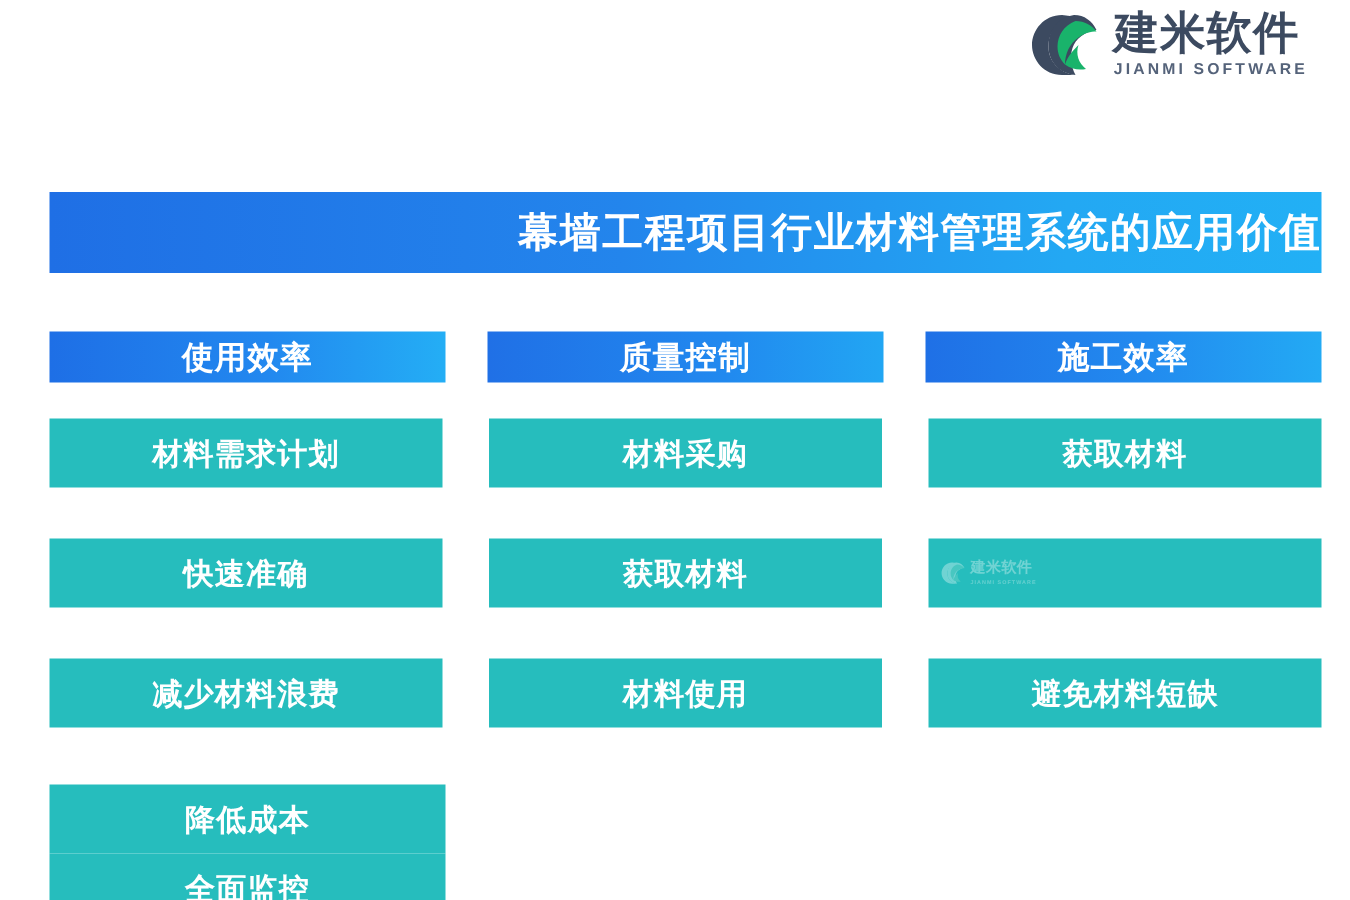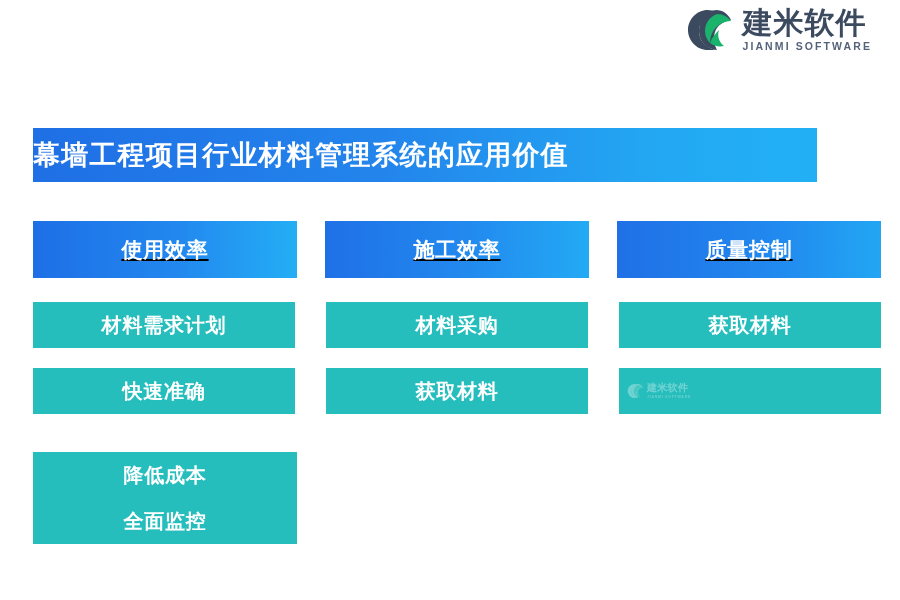--- a/index.html
+++ b/index.html
@@ -55,26 +55,26 @@
     letter-spacing: 2.1px;
     margin-top: 2px;
     font-family: "Liberation Sans", sans-serif;
   }
 
   
   .title-banner {
     position: absolute;
     left: 33px;
     top: 128px;
-    width: 784px;
+    width: 848px;
     height: 54px;
     background: linear-gradient(to right, #1f6fe5 0%, #2385ec 45%, #23a8f3 80%, #22b0f5 100%);
     display: flex;
     align-items: center;
-    justify-content: flex-start;
+    justify-content: flex-end;
     box-sizing: border-box;
   }
   .title-banner-text {
     color: #ffffff;
     font-size: 27px;
     font-weight: bold;
     letter-spacing: 1.2px;
     font-family: "DejaVu Sans", "Liberation Sans", sans-serif;
     white-space: nowrap;
   }
@@ -85,34 +85,34 @@
     left: 33px;
     top: 221px;
     width: 848px;
   }
   .card-row {
     display: flex;
     justify-content: space-between;
     width: 100%;
   }
   .card-row.row-header { margin-bottom: 24px; }
-  .card-row.row-body   { margin-bottom: 20px; gap: 31px; }
+  .card-row.row-body   { margin-bottom: 34px; gap: 31px; }
   .card-row.row-last   { margin-top: 38px; margin-bottom: 0; flex-direction: column; }
 
   .card {
     width: 264px;
     height: 46px;
     display: flex;
     align-items: center;
     justify-content: center;
     box-sizing: border-box;
     position: relative;
     overflow: hidden;
   }
-  .card-header { height: 57px; text-decoration: underline; }
+  .card-header { height: 34px; }
 
   .card-header.col-1 {
     background: linear-gradient(to right, #1e6fe6 0%, #2288ef 55%, #24aef5 100%);
   }
   .card-header.col-2 {
     background: linear-gradient(to right, #2070e6 0%, #2189ef 60%, #22a6f3 100%);
   }
   .card-header.col-3 {
     background: linear-gradient(to right, #1f70e6 0%, #228aef 55%, #23aaf4 100%);
   }
@@ -189,25 +189,25 @@
 <div class="title-banner">
   <div class="title-banner-text">幕墙工程项目行业材料管理系统的应用价值</div>
 </div>
 
 <div class="grid-area">
 
   <div class="card-row row-header">
     <div class="card card-header col-1">
       <span class="card-label">使用效率</span>
     </div>
+    <div class="card card-header col-2">
+      <span class="card-label">质量控制</span>
+    </div>
     <div class="card card-header col-3">
       <span class="card-label">施工效率</span>
-    </div>
-    <div class="card card-header col-2">
-      <span class="card-label">质量控制</span>
     </div>
   </div>
 
   <div class="card-row row-body">
     <div class="card card-teal">
       <span class="card-label">材料需求计划</span>
     </div>
     <div class="card card-teal">
       <span class="card-label">材料采购</span>
     </div>
@@ -232,20 +232,31 @@
           <path d="M24 35 C28 38 33 39 38 38 C33 34 31 28 33 22 C30 25 26 29 24 35 Z" fill="#7fd8c8"></path>
         </svg>
         <div class="wm-text-block">
           <div class="wm-name-cn">建米软件</div>
           <div class="wm-name-en">JIANMI SOFTWARE</div>
         </div>
       </div>
     </div>
   </div>
 
+  <div class="card-row row-body">
+    <div class="card card-teal">
+      <span class="card-label">减少材料浪费</span>
+    </div>
+    <div class="card card-teal">
+      <span class="card-label">材料使用</span>
+    </div>
+    <div class="card card-teal">
+      <span class="card-label">避免材料短缺</span>
+    </div>
+  </div>
 
   <div class="card-row row-last">
     <div class="card card-teal">
       <span class="card-label">降低成本</span>
     </div>
     <div class="card card-teal">
       <span class="card-label">全面监控</span>
     </div>
   </div>
 

